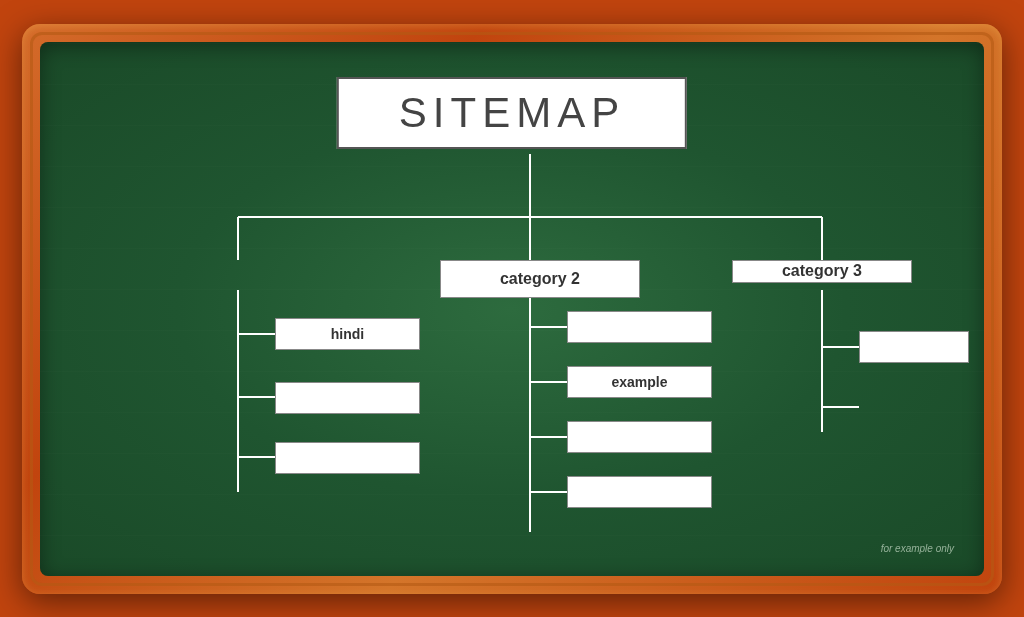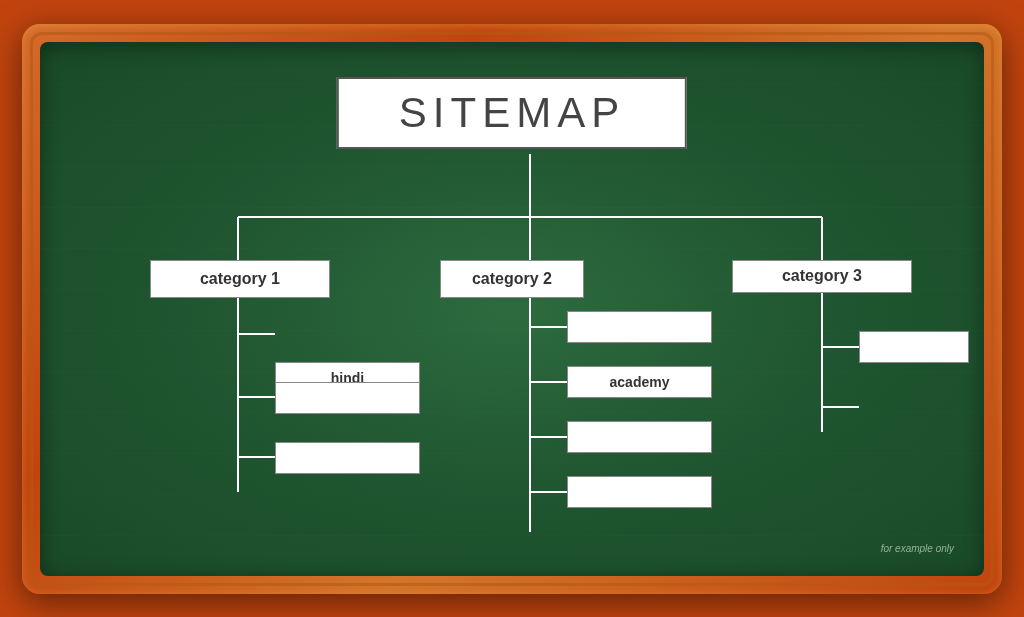--- a/index.html
+++ b/index.html
@@ -169,42 +169,39 @@
 
       <line x1="490" y1="450" x2="527" y2="450" stroke="white" stroke-width="2"></line>
 
       <line x1="782" y1="248" x2="782" y2="390" stroke="white" stroke-width="2"></line>
 
       <line x1="782" y1="305" x2="819" y2="305" stroke="white" stroke-width="2"></line>
 
       <line x1="782" y1="365" x2="819" y2="365" stroke="white" stroke-width="2"></line>
     </svg>
 
-    <div class="cat-box" style="left:110px; top:218px; width:180px; height:38px;">
-      <span>category 1</span>
-    </div>
-
-    <div class="sub-box-labeled" style="left:235px; top:276px; width:145px; height:32px;margin-top:44px;">
+
+    <div class="sub-box-labeled" style="left:235px; top:276px; width:145px; height:32px;">
       <span>hindi</span>
     </div>
     <div class="sub-box" style="left:235px; top:340px; width:145px; height:32px;"></div>
     <div class="sub-box" style="left:235px; top:400px; width:145px; height:32px;"></div>
 
-    <div class="cat-box" style="left:400px; top:218px; width:144px; height:38px;">
+    <div class="cat-box" style="left:400px; top:218px; width:200px; height:38px;">
       <span>category 2</span>
     </div>
 
     <div class="sub-box" style="left:527px; top:269px; width:145px; height:32px;"></div>
     <div class="sub-box-labeled" style="left:527px; top:324px; width:145px; height:32px;">
-      <span>academy</span>
+      <span>example</span>
     </div>
     <div class="sub-box" style="left:527px; top:379px; width:145px; height:32px;"></div>
     <div class="sub-box" style="left:527px; top:434px; width:145px; height:32px;"></div>
 
-    <div class="cat-box" style="left:692px; top:218px; width:180px; height:33px;">
+    <div class="cat-box" style="left:692px; top:218px; width:180px; height:23px;">
       <span>category 3</span>
     </div>
 
     <div class="sub-box" style="left:819px; top:289px; width:110px; height:32px;"></div>
 
     <div class="footer-note">
       <span>for example only</span>
     </div>
 
   </div>

